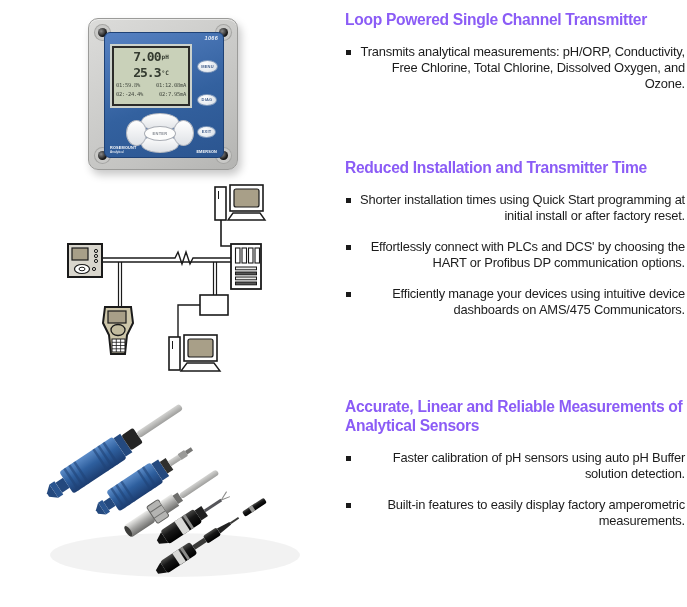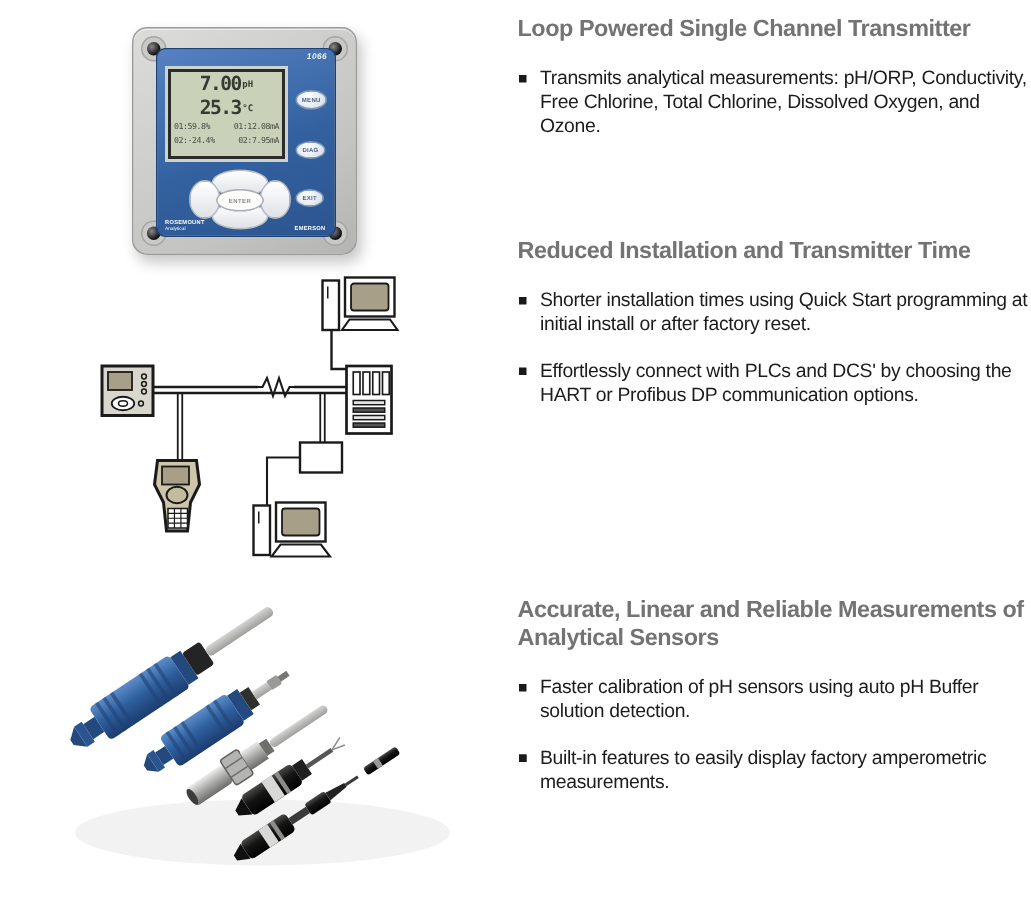--- a/index.html
+++ b/index.html
@@ -3,25 +3,25 @@
 <meta charset="utf-8">
 <style>
   html,body{margin:0;padding:0;background:#fff;}
   .page{position:relative;width:687px;height:607px;background:#ffffff;overflow:hidden;
         font-family:"Liberation Sans",sans-serif;}
 
   
   .right-col{position:absolute;left:345px;top:0;width:340px;color:#1c1c1c;}
   .sec{position:absolute;left:0;width:340px;}
   .sec1{top:10px}.sec2{top:158px}.sec3{top:397px}
-  .sec h2{margin:0 0 15px 0;font-size:15.6px;line-height:19px;font-weight:bold;color:#737373;
+  .sec h2{margin:0 0 15px 0;font-size:15.6px;line-height:19px;font-weight:bold;color:#8b5cf6;
           letter-spacing:-0.3px;}
   .bullets{list-style:none;margin:0;padding:0;}
   .bullets li{position:relative;padding-left:15px;margin-bottom:15px;
-              font-size:12.9px;line-height:16px;letter-spacing:-0.2px;}
+              font-size:12.9px;line-height:16px;letter-spacing:-0.2px;text-align:right;}
   .bullets .sq{position:absolute;left:1px;top:5.5px;width:5px;height:5px;background:#1a1a1a;}
 
   
   .device{position:absolute;left:88px;top:18px;width:148px;height:150px;
           background:linear-gradient(145deg,#dcdcda,#c3c3c1 70%,#b4b4b2);
           border:1px solid #9b9b99;border-radius:10px;
           box-shadow:3px 5px 9px rgba(0,0,0,.22), inset 0 1px 0 rgba(255,255,255,.5);}
   .screw{position:absolute;width:9px;height:9px;border-radius:50%;
          background:radial-gradient(circle at 35% 35%, #8a8a8a, #151515 65%);
          box-shadow:0 0 0 3px #c9c9c7, 0 0 0 4px #a5a5a3;}
@@ -285,20 +285,21 @@
       <ul class="bullets">
         <li><span class="sq"></span><span>Transmits analytical measurements: pH/ORP, Conductivity, Free Chlorine, Total Chlorine, Dissolved Oxygen, and Ozone.</span></li>
       </ul>
     </section>
 
     <section class="sec sec2">
       <h2>Reduced Installation and Transmitter Time</h2>
       <ul class="bullets">
         <li><span class="sq"></span><span>Shorter installation times using Quick Start programming at initial install or after factory reset.</span></li>
         <li><span class="sq"></span><span>Effortlessly connect with PLCs and DCS' by choosing the HART or Profibus DP communication options.</span></li>
+        <li><span class="sq"></span><span>Efficiently manage your devices using intuitive device dashboards on AMS/475 Communicators.</span></li>
       </ul>
     </section>
 
     <section class="sec sec3">
       <h2>Accurate, Linear and Reliable Measurements of Analytical Sensors</h2>
       <ul class="bullets">
         <li><span class="sq"></span><span>Faster calibration of pH sensors using auto pH Buffer solution detection.</span></li>
         <li><span class="sq"></span></li>
         <li><span class="sq"></span><span>Built-in features to easily display factory amperometric measurements.</span></li>
       </ul>

